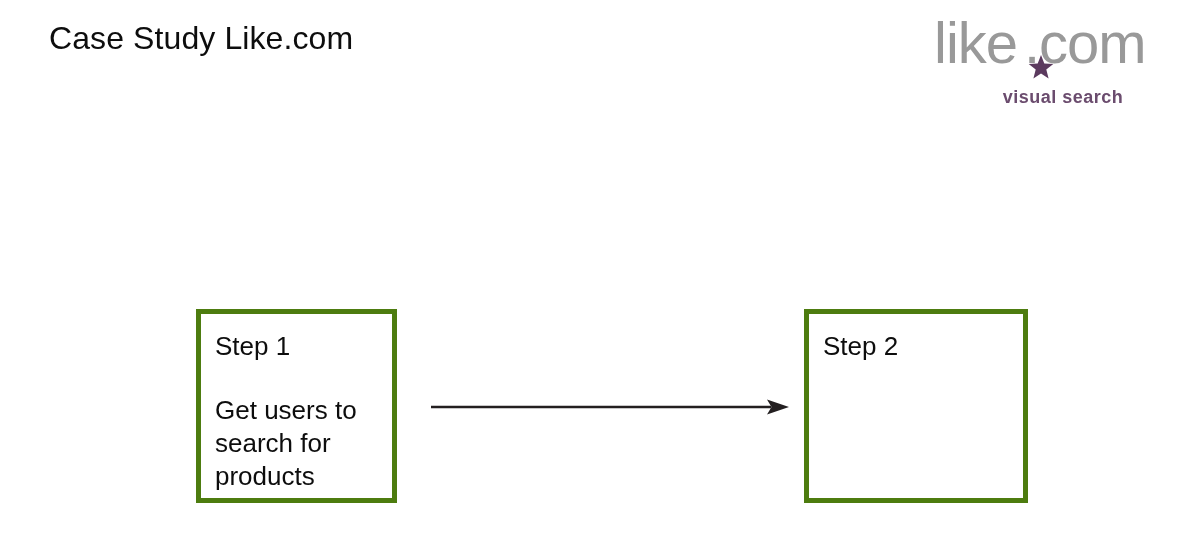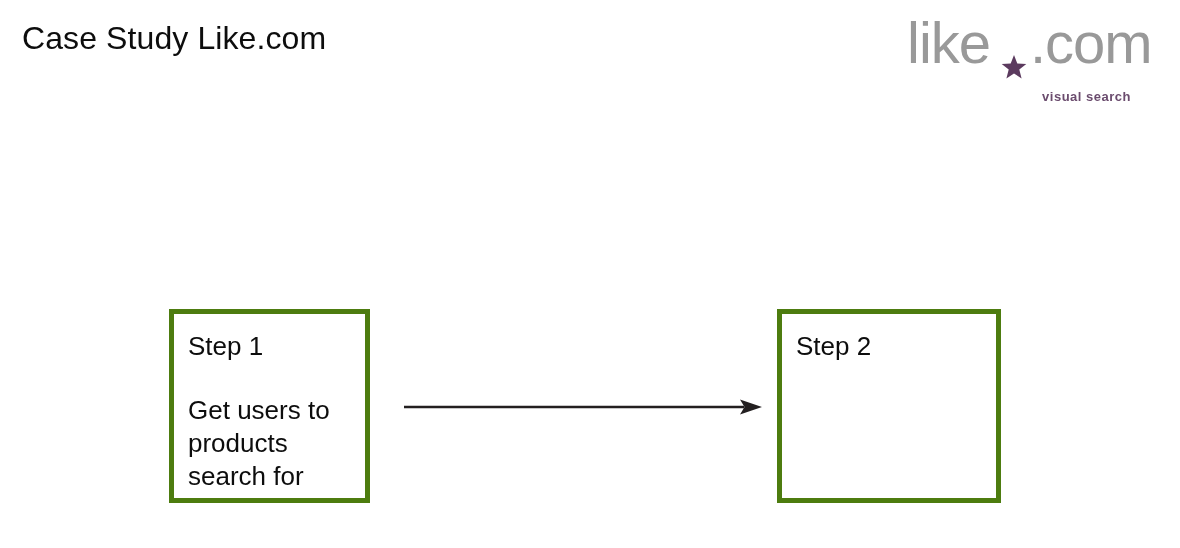--- a/index.html
+++ b/index.html
@@ -14,20 +14,21 @@
     overflow: hidden;
     font-family: "Liberation Sans", sans-serif;
     color: #000000;
     -webkit-font-smoothing: antialiased;
   }
 
   .slide {
     position: absolute;
     inset: 0;
     background: #ffffff;
+    margin-left: 27px;
   }
 
   
   .slide-title {
     position: absolute;
     left: 22px;
     top: 19px;
     font-size: 32px;
     font-weight: 400;
     line-height: 38px;
@@ -57,42 +58,42 @@
     letter-spacing: -1px;
     white-space: nowrap;
   }
   .logo-word-like {
     position: absolute;
     left: 2px;
     top: -4px;
   }
   .logo-word-com {
     position: absolute;
-    left: 125px;
+    left: 92px;
     top: -4px;
   }
   .logo-star {
     position: absolute;
     left: 96px;
     top: 38px;
     width: 26px;
     height: 26px;
     color: #5b3a5e;
     line-height: 26px;
     font-size: 30px;
     text-align: center;
   }
   .logo-star svg { display: block; }
   .logo-tagline {
     position: absolute;
     left: 36px;
     top: 71px;
     width: 190px;
-    text-align: right;
-    font-size: 13px;
+    text-align: center;
+    font-size: 18px;
     line-height: 20px;
     font-weight: bold;
     letter-spacing: 0.5px;
     color: #6b4c6e;
     white-space: nowrap;
   }
 
   
   .step-box {
     position: absolute;
@@ -154,22 +155,22 @@
         <polygon points="13,1 16.3,9.4 25.3,9.9 18.3,15.6 20.6,24.4 13,19.5 5.4,24.4 7.7,15.6 0.7,9.9 9.7,9.4" fill="#5b3a5e"></polygon>
       </svg>
     </div>
     <div class="logo-tagline">visual  search</div>
   </div>
 
   <div class="step-box" id="step-box-1">
     <div class="step-heading">Step 1</div>
     <div class="step-body">
       <span class="line">Get users to</span>
+      <span class="line">search for</span>
       <span class="line">products</span>
-      <span class="line">search for</span>
     </div>
   </div>
 
   <div class="arrow">
     <svg width="364" height="26" viewBox="0 0 364 26" aria-hidden="true">
       <line x1="2" y1="13" x2="342" y2="13" stroke="#231f20" stroke-width="2.4"></line>
       <polygon points="338,5.5 360,13 338,20.5 342.5,13" fill="#231f20"></polygon>
     </svg>
   </div>
 

